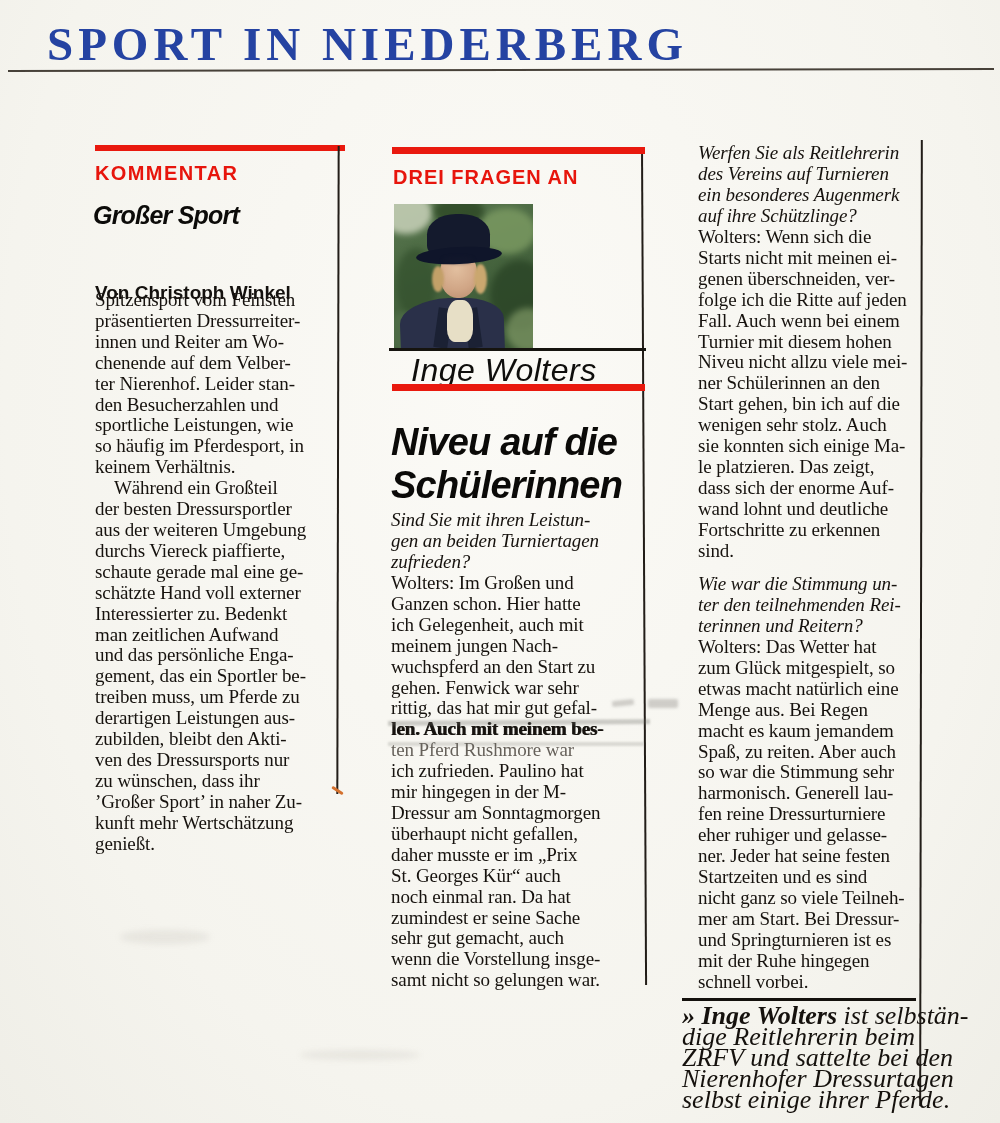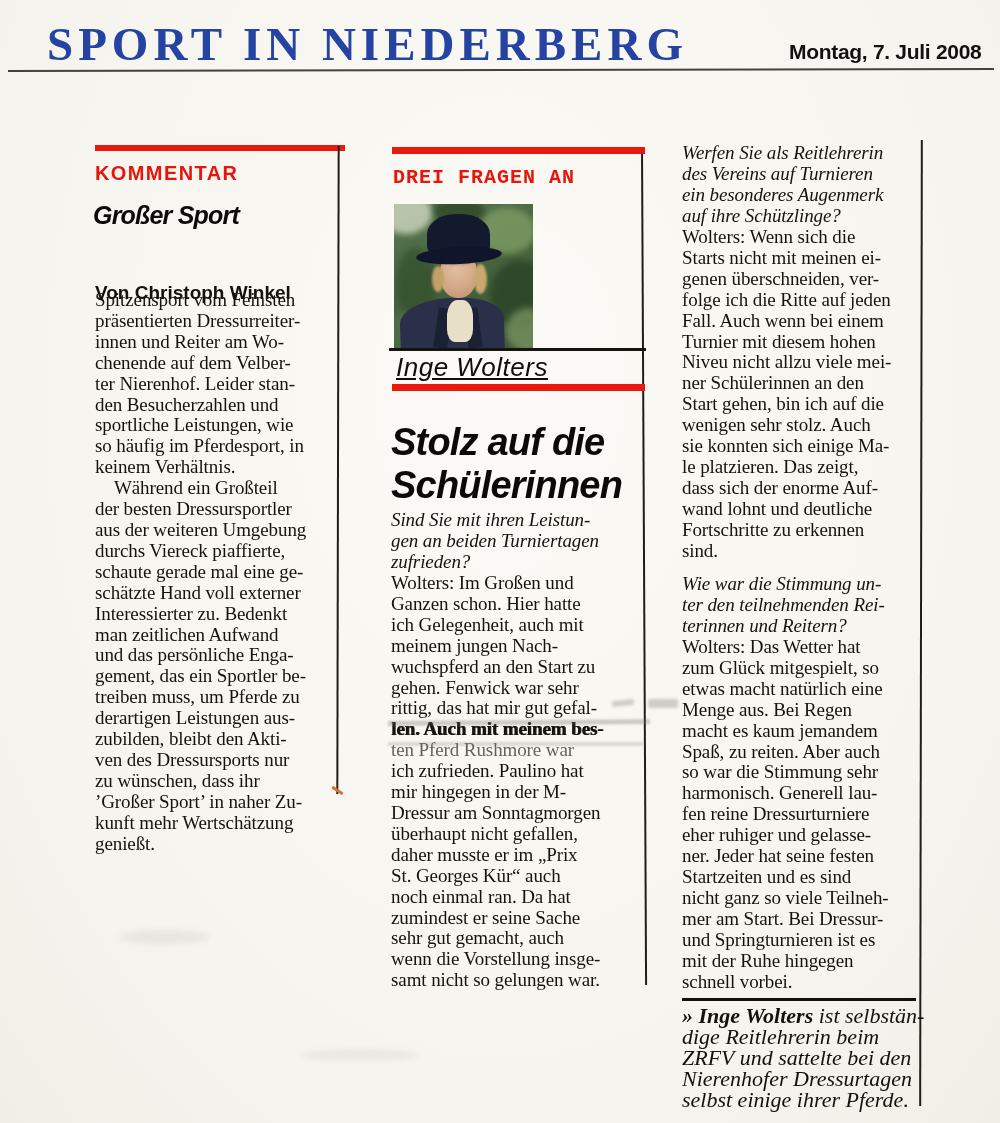--- a/index.html
+++ b/index.html
@@ -54,21 +54,21 @@
   }
   .k-body{left:95px;top:290px;width:252px;}
   
   .divider{background:#221d18;width:2px;}
   .divider1{left:337px;top:146px;height:648px;transform:rotate(0.12deg);}
   .divider2{left:641px;top:147px;height:838px;transform:rotate(-0.28deg);transform-origin:top center;}
   .divider3{left:920px;top:140px;height:966px;transform:rotate(0.1deg);}
   .flick{left:331px;top:789px;width:13px;height:3px;background:#d4712e;transform:rotate(32deg);border-radius:2px;}
   
   .i-bar-top{left:392px;top:147px;width:253px;height:7px;}
-  .i-kicker{left:393px;top:166px;letter-spacing:1px;font-family:Liberation Mono, monospace;}
+  .i-kicker{left:393px;top:166px;letter-spacing:1px;}
   .photo{
     left:394px;top:204px;width:139px;height:144px;overflow:hidden;
     background:linear-gradient(160deg,#5a7850 0%,#46643e 45%,#3a5634 100%);
   }
   .photo .blob{position:absolute;border-radius:50%;filter:blur(3px);}
   .b1{left:-14px;top:-12px;width:52px;height:42px;background:#c9d2ba;opacity:.85;}
   .b2{left:84px;top:4px;width:58px;height:46px;background:#7d9c63;opacity:.8;}
   .b3{left:96px;top:56px;width:60px;height:70px;background:#2a4426;opacity:.8;}
   .b4{left:2px;top:44px;width:40px;height:70px;background:#33502d;opacity:.7;}
   .b5{left:40px;top:-8px;width:50px;height:30px;background:#27411f;opacity:.7;}
@@ -86,64 +86,63 @@
     background:radial-gradient(circle at 45% 40%, #e2bf9f 0%, #d0a585 60%, #b98c6e 100%);
     border-radius:48% 48% 46% 46%;filter:blur(.4px);
   }
   .hair-l{position:absolute;left:38px;top:62px;width:12px;height:26px;background:#c3a068;border-radius:50%;filter:blur(1px);}
   .hair-r{position:absolute;left:80px;top:60px;width:13px;height:30px;background:#caa76f;border-radius:50%;filter:blur(1px);}
   .hat-crown{position:absolute;left:33px;top:10px;width:63px;height:44px;background:#141a2d;border-radius:46% 46% 28% 28%;}
   .hat-brim{position:absolute;left:22px;top:43px;width:86px;height:17px;background:#0f152a;border-radius:50%;transform:rotate(-3deg);}
   .brow-shadow{position:absolute;left:48px;top:52px;width:32px;height:8px;background:rgba(20,25,45,.45);border-radius:50%;filter:blur(1.5px);}
   .photo-rule{left:389px;top:348px;width:257px;height:3px;background:#16140f;}
   .i-caption{
-    left:396px;top:352px;
+    left:411px;top:352px;
     font-family:"Liberation Sans",sans-serif;font-style:italic;
-    font-size:26px;color:#0f0e0c;letter-spacing:0.5px;white-space:pre;text-decoration:underline;
+    font-size:32px;color:#0f0e0c;letter-spacing:0.5px;white-space:pre;
   }
   .i-bar-bottom{left:392px;top:384px;width:253px;height:7px;}
   .i-title{
     left:391px;top:421px;
     font-family:"Liberation Sans",sans-serif;font-weight:700;font-style:italic;
     font-size:38px;line-height:43px;color:#0b0a08;letter-spacing:-0.8px;white-space:pre;
   }
   .i-q1{left:391px;top:510px;width:255px;}
   .i-a1{left:391px;top:573px;width:255px;}
   .smudge-line{font-weight:700;text-shadow:0.7px 0 0 #30302e;}
   .faded-line{color:#453f38;opacity:.82;}
   .streak{position:absolute;background:rgba(110,108,104,.32);filter:blur(1.2px);}
   .streak1{left:388px;top:720px;width:262px;height:5px;transform:rotate(-0.4deg);}
   .streak2{left:388px;top:742px;width:256px;height:4px;opacity:.7;}
   .graymark{position:absolute;background:rgba(100,98,94,.28);filter:blur(1.5px);border-radius:2px;}
   .gm1{left:648px;top:699px;width:30px;height:9px;}
   .gm2{left:612px;top:700px;width:22px;height:6px;transform:rotate(-6deg);}
   
-  .c3{width:240px;}
+  .c3{width:240px;margin-left:16px;}
   .c3-q1{left:682px;top:143px;}
   .c3-a1{left:682px;top:227px;}
   .c3-q2{left:682px;top:574px;}
   .c3-a2{left:682px;top:637px;}
   .fn-rule{left:682px;top:998px;width:234px;height:3px;background:#14110d;}
   .footnote{
     left:682px;top:1005px;width:240px;
-    font-style:italic;font-size:22px;line-height:21px;color:#15110d;white-space:pre;
+    font-style:italic;font-size:26px;line-height:21px;color:#15110d;white-space:pre;
   }
   .fn-prefix{font-weight:700;font-style:italic;}
   
   .blem{position:absolute;background:rgba(140,135,125,.12);filter:blur(3px);border-radius:50%;}
   .bl1{left:120px;top:930px;width:90px;height:14px;}
   .bl2{left:300px;top:1050px;width:120px;height:10px;}
 </style>
 </head>
 <body>
 
 <div class="page">
 
   <div class="abs masthead">SPORT IN NIEDERBERG</div>
-  <div class="abs date">Montag, 7. Juli 2008</div>
   <div class="abs header-rule"></div>
 
   <div class="abs redbar k-bar"></div>
   <div class="abs kicker k-kicker">KOMMENTAR</div>
   <div class="abs k-title">Großer Sport</div>
   <div class="abs k-byline">Von Christoph Winkel</div>
   <div class="abs bodytext k-body">Spitzensport vom Feinsten
 präsentierten Dressurreiter-
 innen und Reiter am Wo-
 chenende auf dem Velber-
@@ -196,21 +195,21 @@
     <div class="hair-r"></div>
     <div class="hat-crown"></div>
     <div class="hat-brim"></div>
     <div class="brow-shadow"></div>
   </div>
 
   <div class="abs photo-rule"></div>
   <div class="abs i-caption">Inge Wolters</div>
   <div class="abs redbar i-bar-bottom"></div>
 
-  <div class="abs i-title">Stolz auf die
+  <div class="abs i-title">Niveu auf die
 Schülerinnen</div>
 
   <div class="abs bodytext q i-q1">Sind Sie mit ihren Leistun-
 gen an beiden Turniertagen
 zufrieden?</div>
   <div class="abs bodytext i-a1"><span class="speaker">Wolters:</span><span> Im Großen und
 Ganzen schon. Hier hatte
 ich Gelegenheit, auch mit
 meinem jungen Nach-
 wuchspferd an den Start zu

